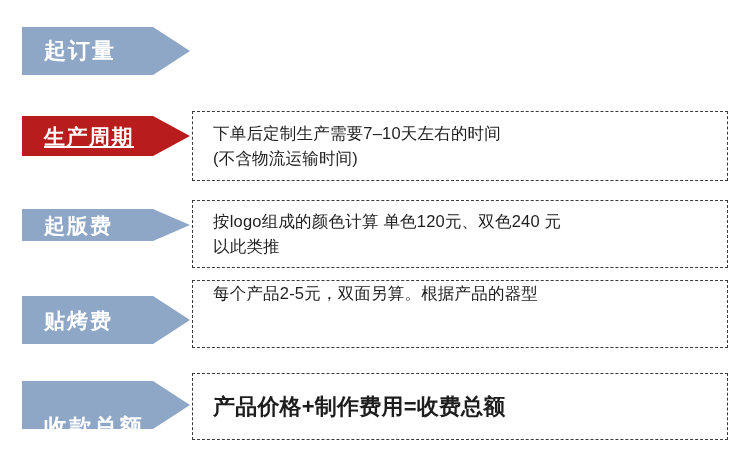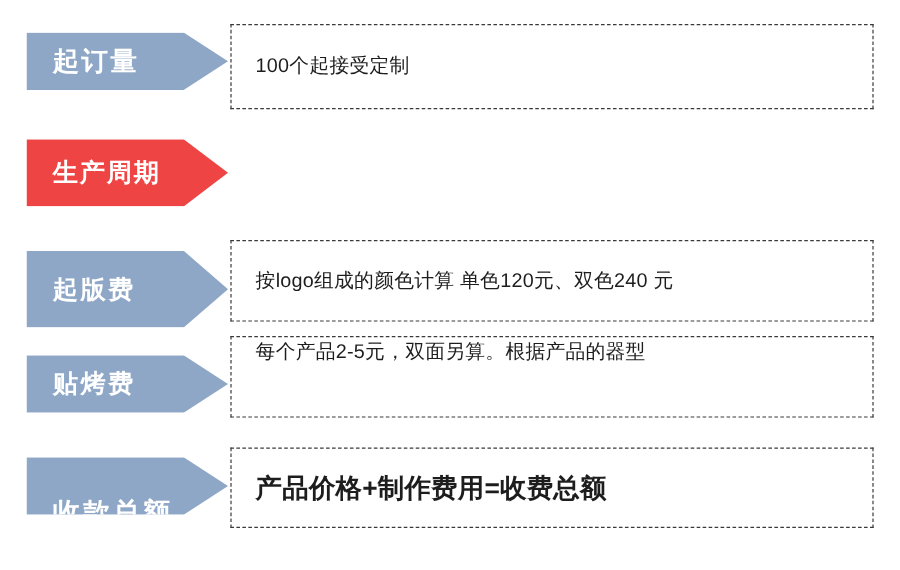--- a/index.html
+++ b/index.html
@@ -71,27 +71,27 @@
   }
 
   
   #row-1 { top: 0; height: 95px; }
   #row-1 .arrow  { top: 27px;  height: 48px; width: 168px; background: #8ea7c6; }
   #row-1 .arrow-label { font-size: 22px; font-weight: bold; letter-spacing: 2px; }
   #row-1 .box    { top: 20px;  height: 71px; }
 
   
   #row-2 { top: 95px; height: 95px; }
-  #row-2 .arrow  { top: 21px;  height: 56px; width: 168px; background: #ef4444; }
+  #row-2 .arrow  { top: 21px;  height: 40px; width: 168px; background: #b91c1c; text-decoration: underline; }
   #row-2 .arrow-label { font-size: 21px; font-weight: bold; letter-spacing: 1.5px; }
   #row-2 .box    { top: 16px;  height: 70px; }
 
   
   #row-3 { top: 190px; height: 90px; }
-  #row-3 .arrow  { top: 19px;  height: 64px; width: 168px; background: #8ea7c6; }
+  #row-3 .arrow  { top: 19px;  height: 32px; width: 168px; background: #8ea7c6; }
   #row-3 .arrow-label { font-size: 21px; font-weight: bold; letter-spacing: 2px; }
   #row-3 .box    { top: 10px;  height: 68px; }
 
   
   #row-4 { top: 280px; height: 90px; }
   #row-4 .arrow  { top: 16px;  height: 48px; width: 168px; background: #8ea7c6; }
   #row-4 .arrow-label { font-size: 21px; font-weight: bold; letter-spacing: 2px; }
   #row-4 .box    { top: 0;   height: 68px; justify-content: space-between; }
 
   
@@ -103,37 +103,39 @@
 </style>
 </head>
 <body>
 
 <div id="diagram">
 
   <div class="row" id="row-1">
     <div class="arrow">
       <span class="arrow-label">起订量</span>
     </div>
-    <div class="box">
-      <span class="box-line">100个起接受定制</span>
-    </div>
   </div>
 
   <div class="row" id="row-2">
     <div class="arrow">
       <span class="arrow-label">生产周期</span>
+    </div>
+    <div class="box">
+      <span class="box-line">下单后定制生产需要7–10天左右的时间</span>
+      <span class="box-line">(不含物流运输时间)</span>
     </div>
   </div>
 
   <div class="row" id="row-3">
     <div class="arrow">
       <span class="arrow-label">起版费</span>
     </div>
     <div class="box">
       <span class="box-line">按logo组成的颜色计算 单色120元、双色240 元</span>
+      <span class="box-line">以此类推</span>
     </div>
   </div>
 
   <div class="row" id="row-4">
     <div class="arrow">
       <span class="arrow-label">贴烤费</span>
     </div>
     <div class="box">
       <span class="box-line">每个产品2-5元，双面另算。根据产品的器型</span>
     </div>

